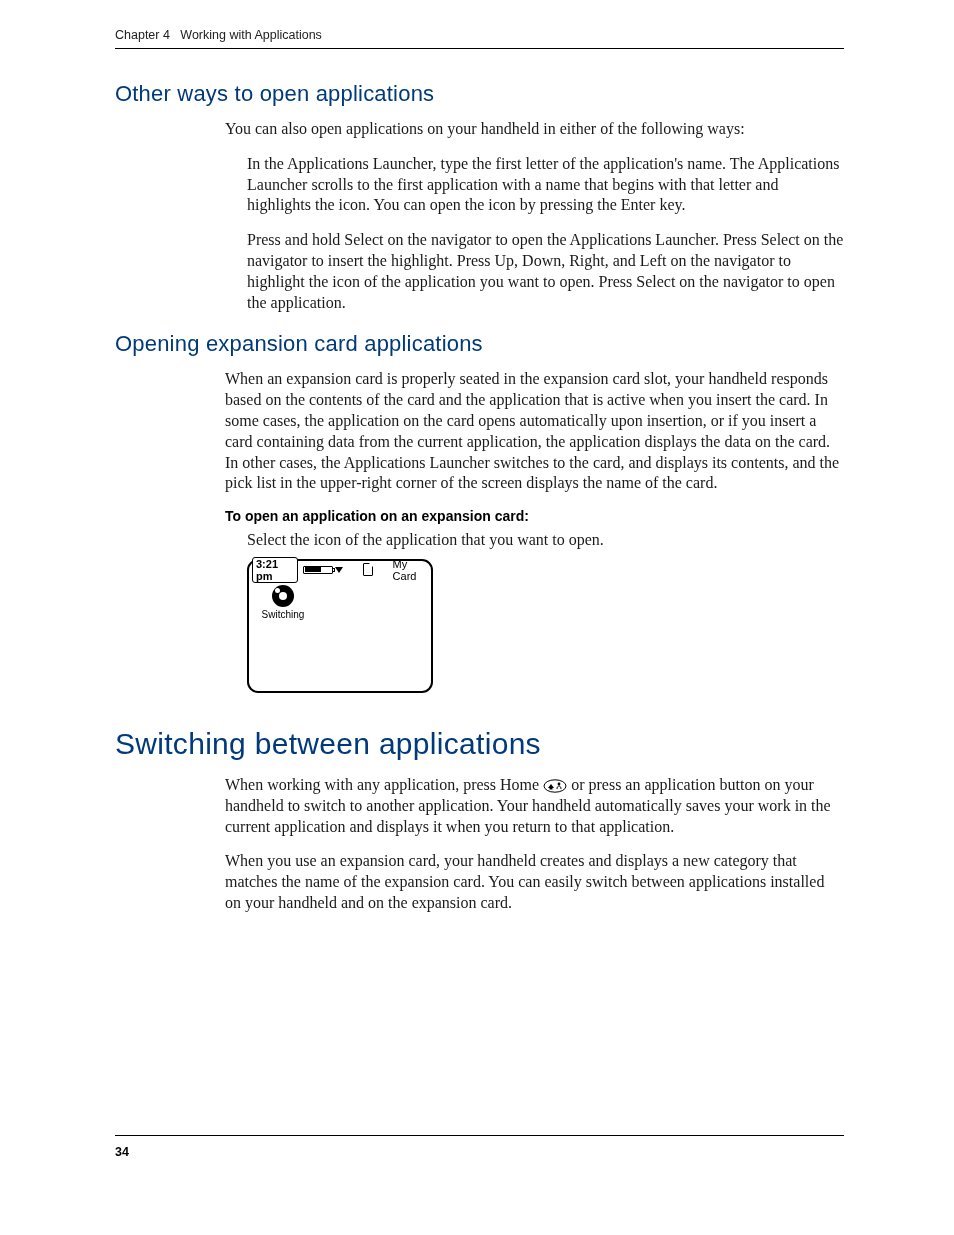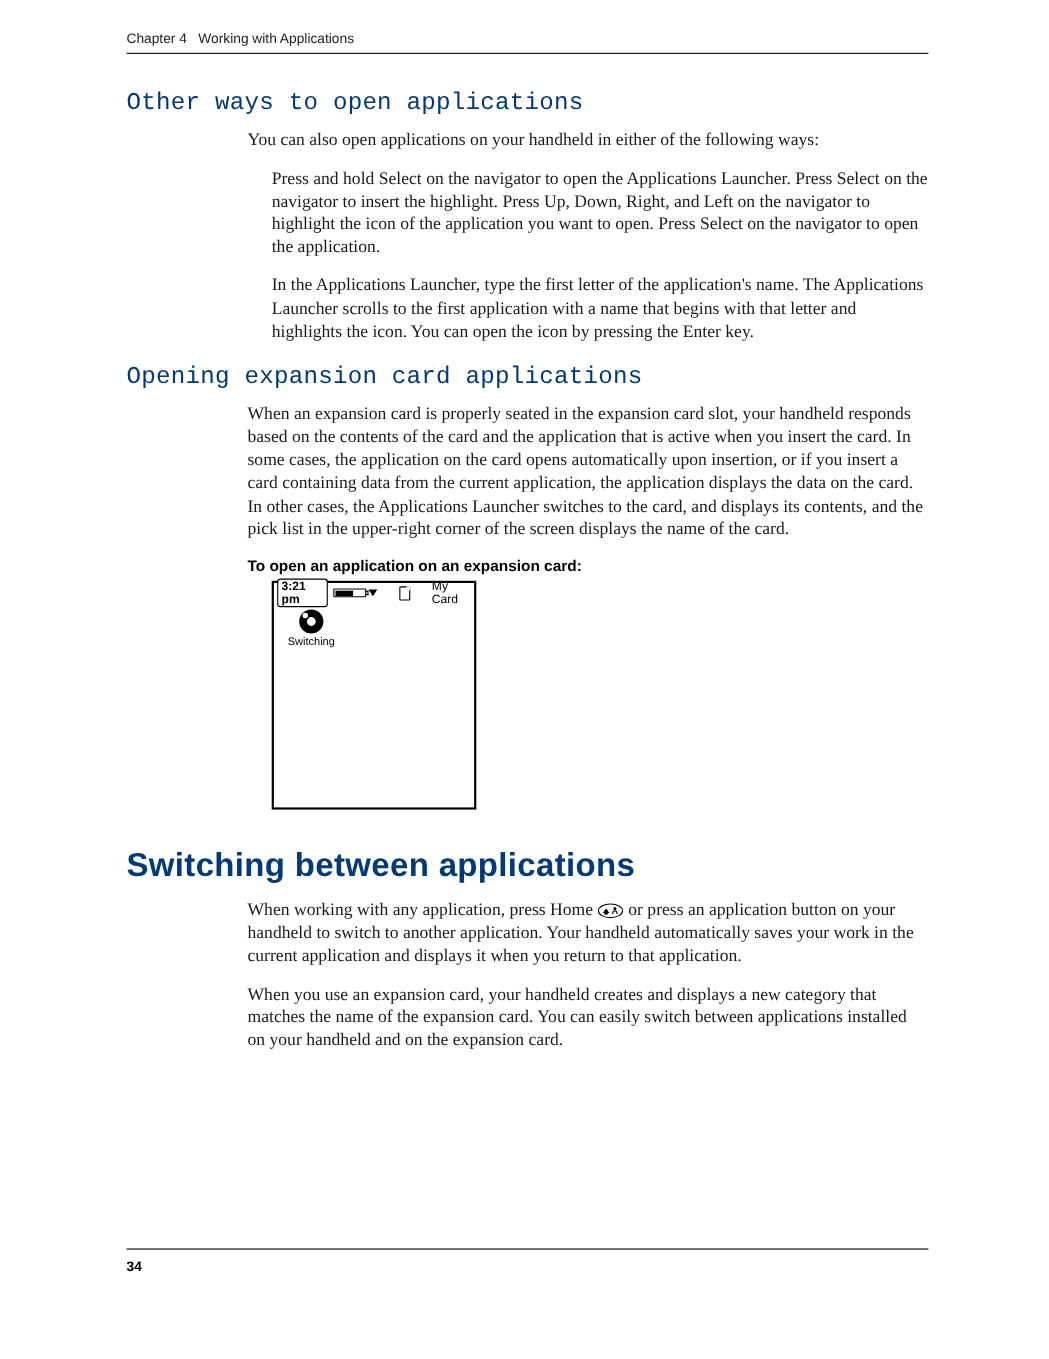--- a/index.html
+++ b/index.html
@@ -24,31 +24,31 @@
     font-size: 12.5px;
     color: #222;
     padding-bottom: 6px;
   }
   .rule {
     border: none;
     border-top: 1px solid #000;
     margin: 0 0 32px 0;
   }
   .h2 {
-    font-family: Liberation Mono, monospace;
+    font-family: Liberation Sans, sans-serif;
     font-weight: 400;
     font-stretch: condensed;
     color: #003a7a;
     font-size: 22px;
     letter-spacing: .2px;
     margin: 18px 0 12px 0;
   }
   .h1 {
     font-family: Arial, Helvetica, sans-serif;
-    font-weight: 700;
+    font-weight: 400;
     font-stretch: condensed;
     color: #003a7a;
     font-size: 30px;
     letter-spacing: .3px;
     margin: 34px 0 14px 0;
   }
   .body-block {
     margin-left: 110px;
   }
   .para {
@@ -79,23 +79,23 @@
   }
   .page-num {
     font-family: Arial, Helvetica, sans-serif;
     font-weight: 700;
     font-size: 12.5px;
     margin-top: 41px;
   }
   
   .palm-screen {
     width: 186px;
-    height: 208px;
+    height: 134px;
     border: 2px solid #000;
-    border-radius: 0;
+    border-radius: 11px;
     box-sizing: border-box;
     margin: 6px 0 0 22px;
     background: #fff;
   }
   .palm-top {
     display: flex;
     align-items: center;
     height: 18px;
     padding: 0 3px;
     border-bottom: 0 solid #000;
@@ -209,28 +209,29 @@
 <div class="page">
 
   <div class="running-head">
     <span>Chapter 4</span>&nbsp;&nbsp;&nbsp;<span>Working with Applications</span>
   </div>
   <hr class="rule">
 
   <div class="h2">Other ways to open applications</div>
   <div class="body-block">
     <p class="para">You can also open applications on your handheld in either of the following ways:</p>
+    <p class="para indent">In the Applications Launcher, type the first letter of the application's name. The Applications Launcher scrolls to the first application with a name that begins with that letter and highlights the icon. You can open the icon by pressing the Enter key.</p>
     <p class="para indent">Press and hold Select on the navigator to open the Applications Launcher. Press Select on the navigator to insert the highlight. Press Up, Down, Right, and Left on the navigator to highlight the icon of the application you want to open. Press Select on the navigator to open the application.</p>
-    <p class="para indent">In the Applications Launcher, type the first letter of the application's name. The Applications Launcher scrolls to the first application with a name that begins with that letter and highlights the icon. You can open the icon by pressing the Enter key.</p>
   </div>
 
   <div class="h2">Opening expansion card applications</div>
   <div class="body-block">
     <p class="para">When an expansion card is properly seated in the expansion card slot, your handheld responds based on the contents of the card and the application that is active when you insert the card. In some cases, the application on the card opens automatically upon insertion, or if you insert a card containing data from the current application, the application displays the data on the card. In other cases, the Applications Launcher switches to the card, and displays its contents, and the pick list in the upper-right corner of the screen displays the name of the card.</p>
     <div class="procedure">To open an application on an expansion card:</div>
+    <p class="para indent" style="margin-bottom:8px">Select the icon of the application that you want to open.</p>
 
     <div class="palm-screen">
       <div class="palm-top">
         <span class="palm-time">3:21 pm</span>
         <span class="battery">
             <span class="fill"></span>
           </span>
         <span class="palm-right">
           <span class="tri-down"></span>
           <span class="card-icon"></span>

